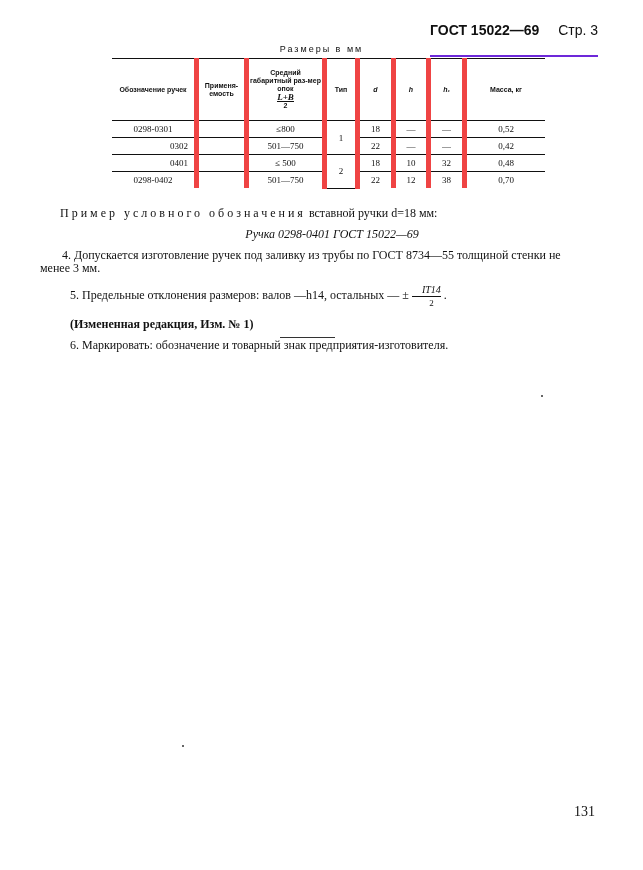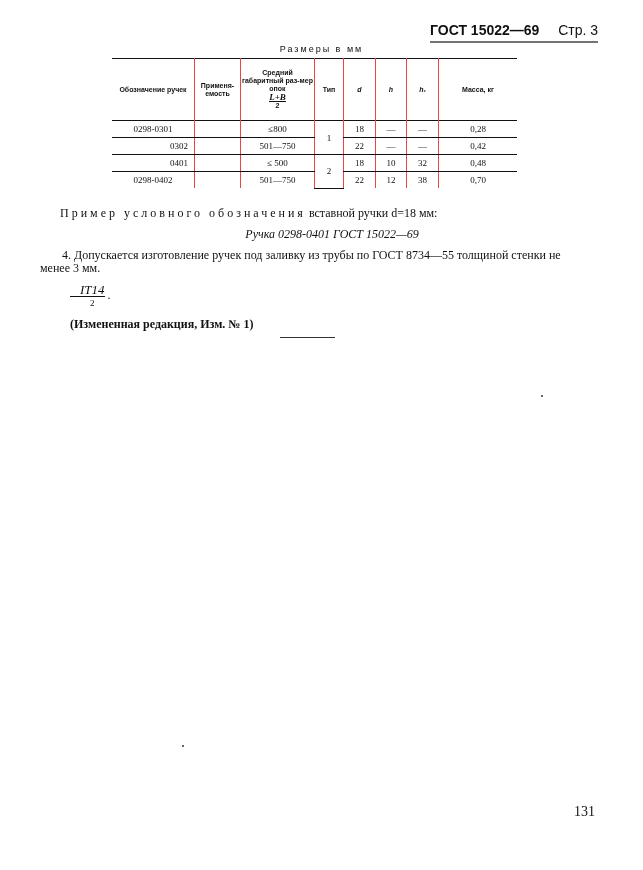--- a/index.html
+++ b/index.html
@@ -2,35 +2,35 @@
 <html><head>
   <meta charset="utf-8">
   <style>
     html, body { margin: 0; padding: 0; background: #ffffff; }
     body {
       width: 643px; height: 870px; position: relative; overflow: hidden;
       font-family: "Liberation Serif", serif; color: #111;
     }
     .header {
       position: absolute; left: 430px; top: 22px; width: 168px;
-      border-bottom: 2px solid #737373; padding-bottom: 3px;
+      border-bottom: 2px solid #6d28d9; padding-bottom: 17px;
       font-family: "Liberation Sans", sans-serif; font-weight: bold;
       font-size: 14px; display: flex; justify-content: space-between;
     }
     .header .page { font-weight: normal; }
     .caption {
       position: absolute; left: 0; width: 643px; top: 44px; text-align: center;
       font-family: "Liberation Sans", sans-serif; font-size: 9px; letter-spacing: 2px;
     }
     table.sizes {
       position: absolute; left: 112px; top: 58px;
       border-collapse: collapse; font-size: 9px;
     }
     table.sizes th, table.sizes td {
-      border-left: 1px solid #ef4444; text-align: center; padding: 0;
+      border-left: 5px solid #ef4444; text-align: center; padding: 0;
     }
     table.sizes th:first-child, table.sizes td:first-child { border-left: none; text-align: center; }
     table.sizes thead tr { border-top: 1.5px solid #111; border-bottom: 1.5px solid #111; }
     table.sizes th {
       height: 61px; font-family: "Liberation Sans", sans-serif; font-size: 7px;
       font-weight: bold; line-height: 8px;
     }
     table.sizes td { height: 16px; border-bottom: 1px solid #111; }
     table.sizes tbody tr:last-child td { border-bottom: none; }
     .frac { display: inline-block; text-align: center; }
@@ -82,21 +82,21 @@
   </thead>
   <tbody>
     <tr>
       <td>0298-0301</td>
       <td></td>
       <td>≤800</td>
       <td rowspan="2">1</td>
       <td>18</td>
       <td>—</td>
       <td>—</td>
-      <td>0,28</td>
+      <td>0,52</td>
     </tr>
     <tr>
       <td class="right">0302</td>
       <td></td>
       <td>501—750</td>
       <td>22</td>
       <td>—</td>
       <td>—</td>
       <td>0,42</td>
     </tr>
@@ -122,25 +122,27 @@
   </tbody>
 </table>
 
 <div class="body-text">
   <p class="p">
     <span class="spaced">Пример условного обозначения</span><span> вставной ручки d=18 мм:</span>
   </p>
   <p class="p example-mark">Ручка 0298-0401 ГОСТ 15022—69</p>
   <p class="p indent nowrap-left" style="text-indent:22px">4. Допускается изготовление ручек под заливку из трубы по ГОСТ 8734—55 толщиной стенки не менее 3 мм.</p>
   <p class="p indent" style="margin-top:4px">
+    <span>5. Предельные отклонения размеров: валов —h14, остальных — ±</span>
     <span class="frac" style="vertical-align:middle">
-      <span class="num" style="font-size:13px">IT14</span>
+      <span class="num" style="font-size:10px">IT14</span>
       <span class="den" style="font-size:9px">2</span>
     </span><span> .</span>
   </p>
   <p class="p indent bold">(Измененная редакция, Изм. № 1)</p>
+  <p class="p indent">6. Маркировать:  обозначение  и товарный знак предприятия-изготовителя.</p>
 </div>
 
 <div class="rule"></div>
 <div class="dot" style="left:541px;top:395px"></div>
 <div class="dot" style="left:182px;top:745px"></div>
 
 <div class="pagenum">131</div>
 
 </body></html>

